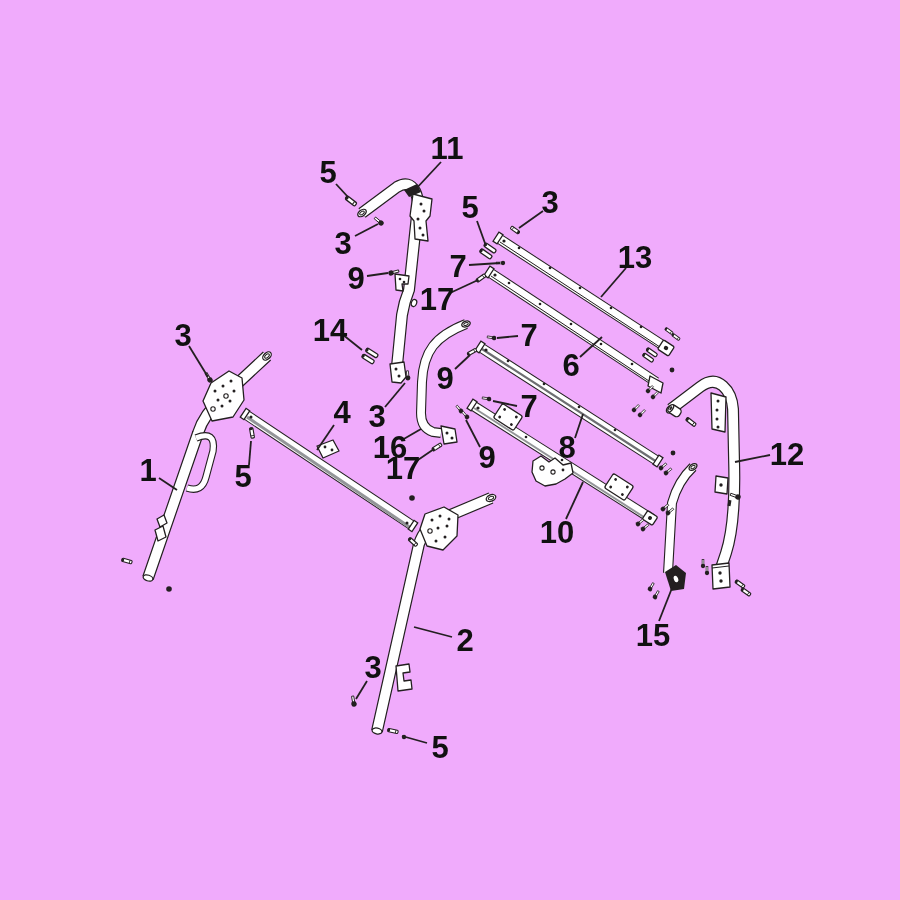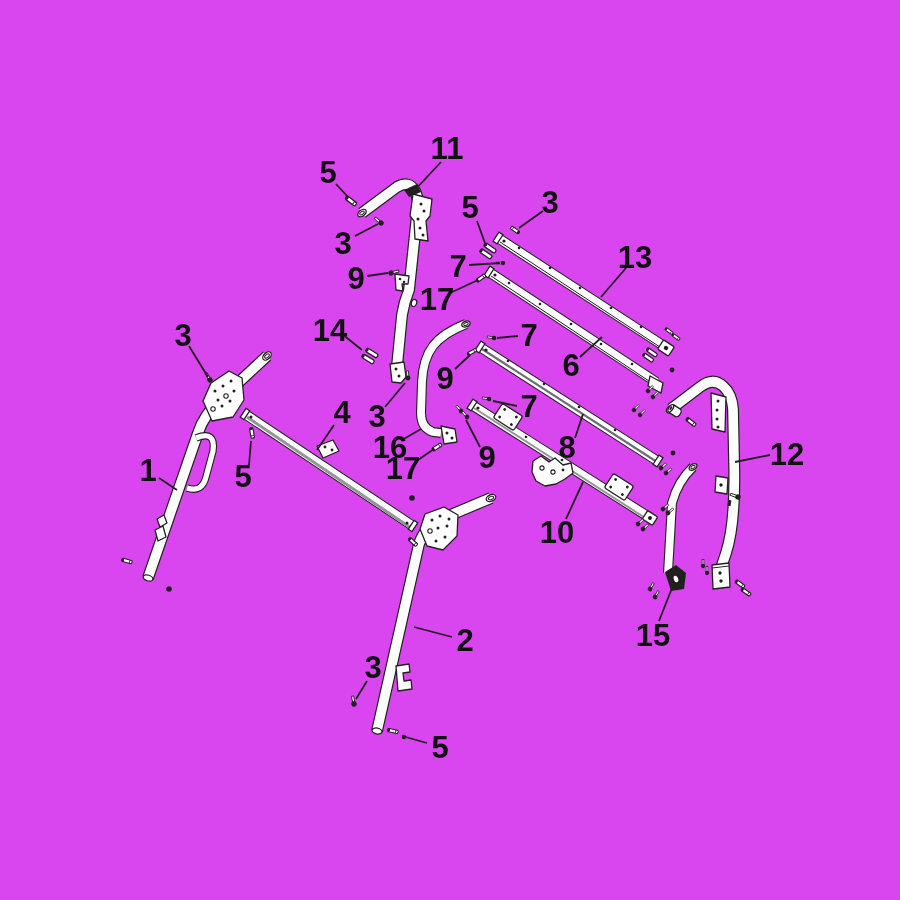--- a/index.html
+++ b/index.html
@@ -1,16 +1,16 @@
 <!DOCTYPE html>
 <html><head>
 <meta charset="utf-8">
 <style>
   html,body{margin:0;padding:0;background:#ffffff;}
-  .stage{position:relative;width:900px;height:900px;background:#d946ef;overflow:hidden;
+  .stage{position:relative;width:900px;height:900px;background:#f0abfc;overflow:hidden;
          font-family:"Liberation Sans",sans-serif;}
   svg{display:block}
   
   .to{fill:none;stroke:#231f20;stroke-width:12;stroke-linejoin:round;stroke-linecap:butt}
   .ti{fill:none;stroke:#ffffff;stroke-width:9.6;stroke-linejoin:round;stroke-linecap:butt}
   .to2{fill:none;stroke:#231f20;stroke-width:10;stroke-linejoin:round}
   .ti2{fill:none;stroke:#ffffff;stroke-width:7.8;stroke-linejoin:round}
   .to3{fill:none;stroke:#231f20;stroke-width:7.4;stroke-linejoin:round}
   .ti3{fill:none;stroke:#ffffff;stroke-width:5.2;stroke-linejoin:round}
   .ro{fill:none;stroke:#231f20;stroke-width:10.4}

